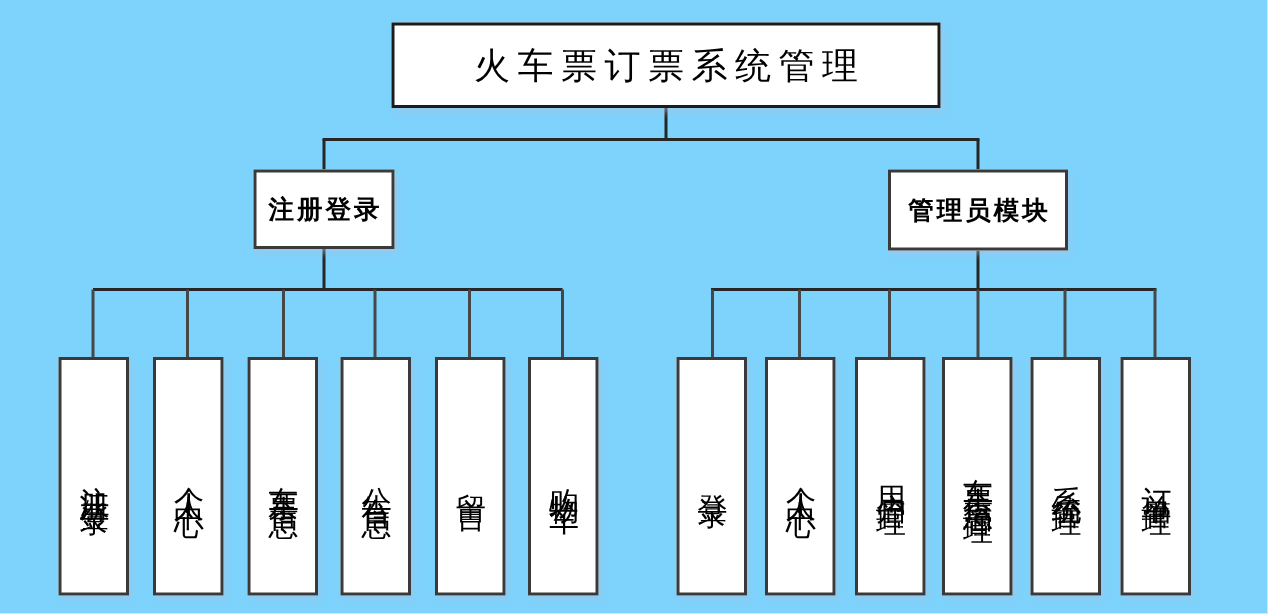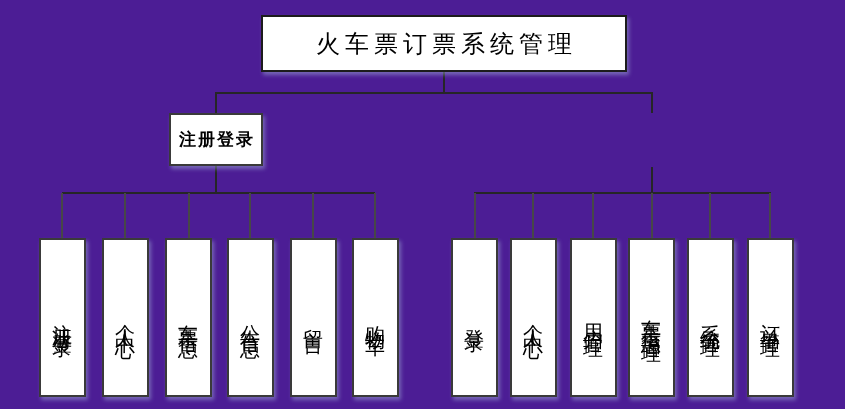--- a/index.html
+++ b/index.html
@@ -1,17 +1,17 @@
 <!DOCTYPE html>
 <html><head>
 <meta charset="utf-8">
 <style>
   html,body{margin:0;padding:0;background:#ffffff;}
   .canvas{
-    position:relative;width:845px;height:409px;background:#4c1d95;
+    position:relative;width:845px;height:409px;background:#7dd3fc;
     font-family:"Liberation Serif","DejaVu Serif",serif;color:#000;
     overflow:hidden;
   }
   .box{
     position:absolute;background:#ffffff;border:2px solid #3a3a3a;
     display:flex;align-items:center;justify-content:center;
     box-sizing:border-box;
     box-shadow:2px 3px 4px rgba(170,192,224,0.45);
   }
   .root{
@@ -53,20 +53,21 @@
   <div class="line drop" style="left:474px;top:193px;width:2px;height:45px;"></div>
   <div class="line drop" style="left:532px;top:193px;width:2px;height:45px;"></div>
   <div class="line drop" style="left:592px;top:193px;width:2px;height:45px;"></div>
   <div class="line drop" style="left:651px;top:193px;width:2px;height:45px;"></div>
   <div class="line drop" style="left:709px;top:193px;width:2px;height:45px;"></div>
   <div class="line drop" style="left:769px;top:193px;width:2px;height:45px;"></div>
 
   <div class="box root" style="left:261px;top:15px;width:366px;height:57px;">火车票订票系统管理</div>
 
   <div class="box module" style="left:169px;top:113px;width:94px;height:53px;">注册登录</div>
+  <div class="box module" style="left:592px;top:113px;width:120px;height:54px;">管理员模块</div>
 
   <div class="box leaf" style="left:39px;top:238px;width:47px;height:159px;">
     <span>注册登录</span>
   </div>
   <div class="box leaf" style="left:102px;top:238px;width:47px;height:159px;">
     <span>个人中心</span>
   </div>
   <div class="box leaf" style="left:165px;top:238px;width:47px;height:159px;">
     <span>车票信息</span>
   </div>

